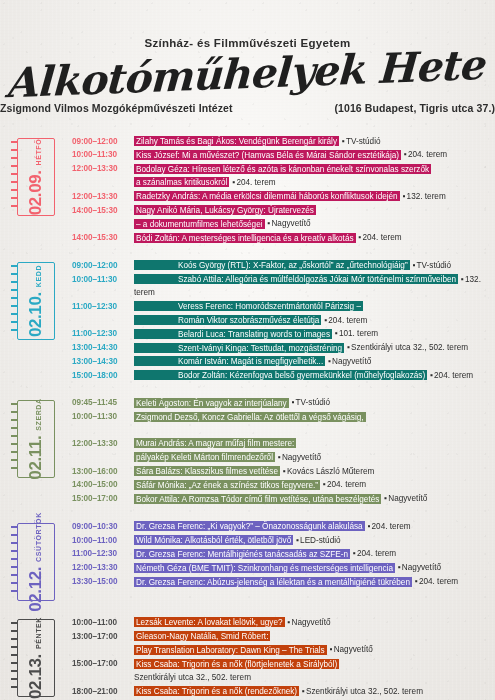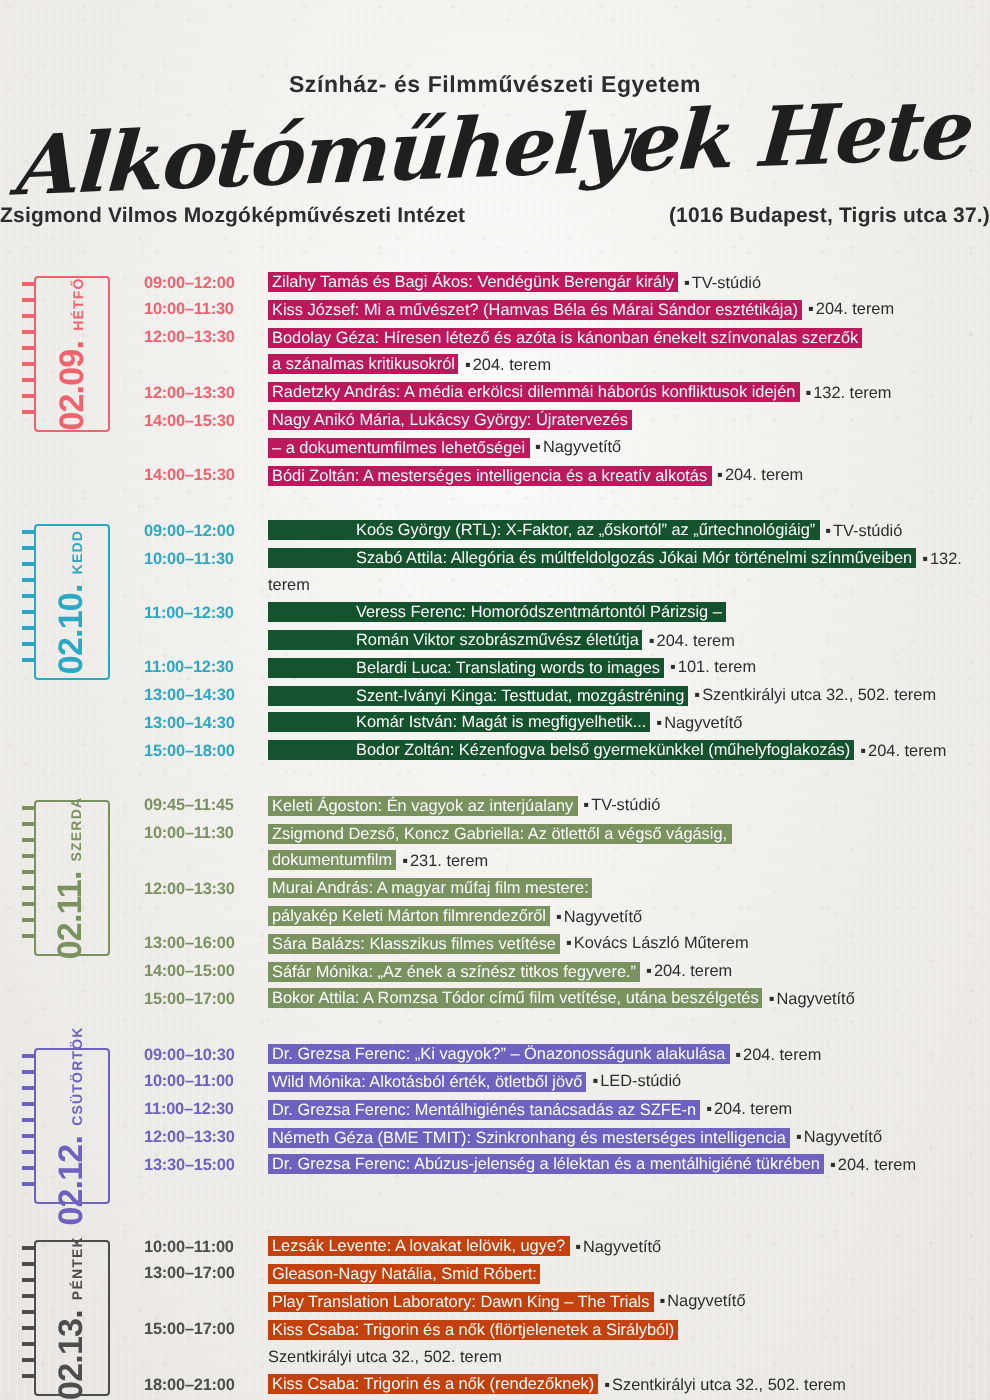--- a/index.html
+++ b/index.html
@@ -145,21 +145,21 @@
   .cont {  }
 
   
   .d-mon  { color: #f2626e; }
   .d-tue  { color: #2ba9c4; }
   .d-wed  { color: #7a9160; }
   .d-thu  { color: #6d62c0; }
   .d-fri  { color: #4d4d4d; }
 
   .d-mon  .hl { background: #be185d; }
-  .d-tue  .hl { background: #14532d; padding-left: 44px; }
+  .d-tue  .hl { background: #0f766e; padding-left: 44px; }
   .d-wed  .hl { background: #7a9160; }
   .d-thu  .hl { background: #6d62c0; }
   .d-fri  .hl { background: #c2410c; }
 </style>
 </head>
 <body>
 
 <div class="paper"></div>
 <div class="grain"></div>
 
@@ -276,21 +276,20 @@
           <div class="row">
             <span class="time">09:45–11:45</span>
             <span class="desc"><span class="hl">Keleti Ágoston: Én vagyok az interjúalany</span><span class="sep">▪</span><span class="venue">TV-stúdió</span></span>
           </div>
           <div class="row">
             <span class="time">10:00–11:30</span>
             <span class="desc"><span class="hl">Zsigmond Dezső, Koncz Gabriella: Az ötlettől a végső vágásig,</span></span>
           </div>
           <div class="row cont">
             <span class="time"></span>
-            <span class="desc"><span class="hl">dokumentumfilm</span><span class="sep">▪</span><span class="venue">231. terem</span></span>
           </div>
           <div class="row">
             <span class="time">12:00–13:30</span>
             <span class="desc"><span class="hl">Murai András: A magyar műfaj film mestere:</span></span>
           </div>
           <div class="row cont">
             <span class="time"></span>
             <span class="desc"><span class="hl">pályakép Keleti Márton filmrendezőről</span><span class="sep">▪</span><span class="venue">Nagyvetítő</span></span>
           </div>
           <div class="row">

